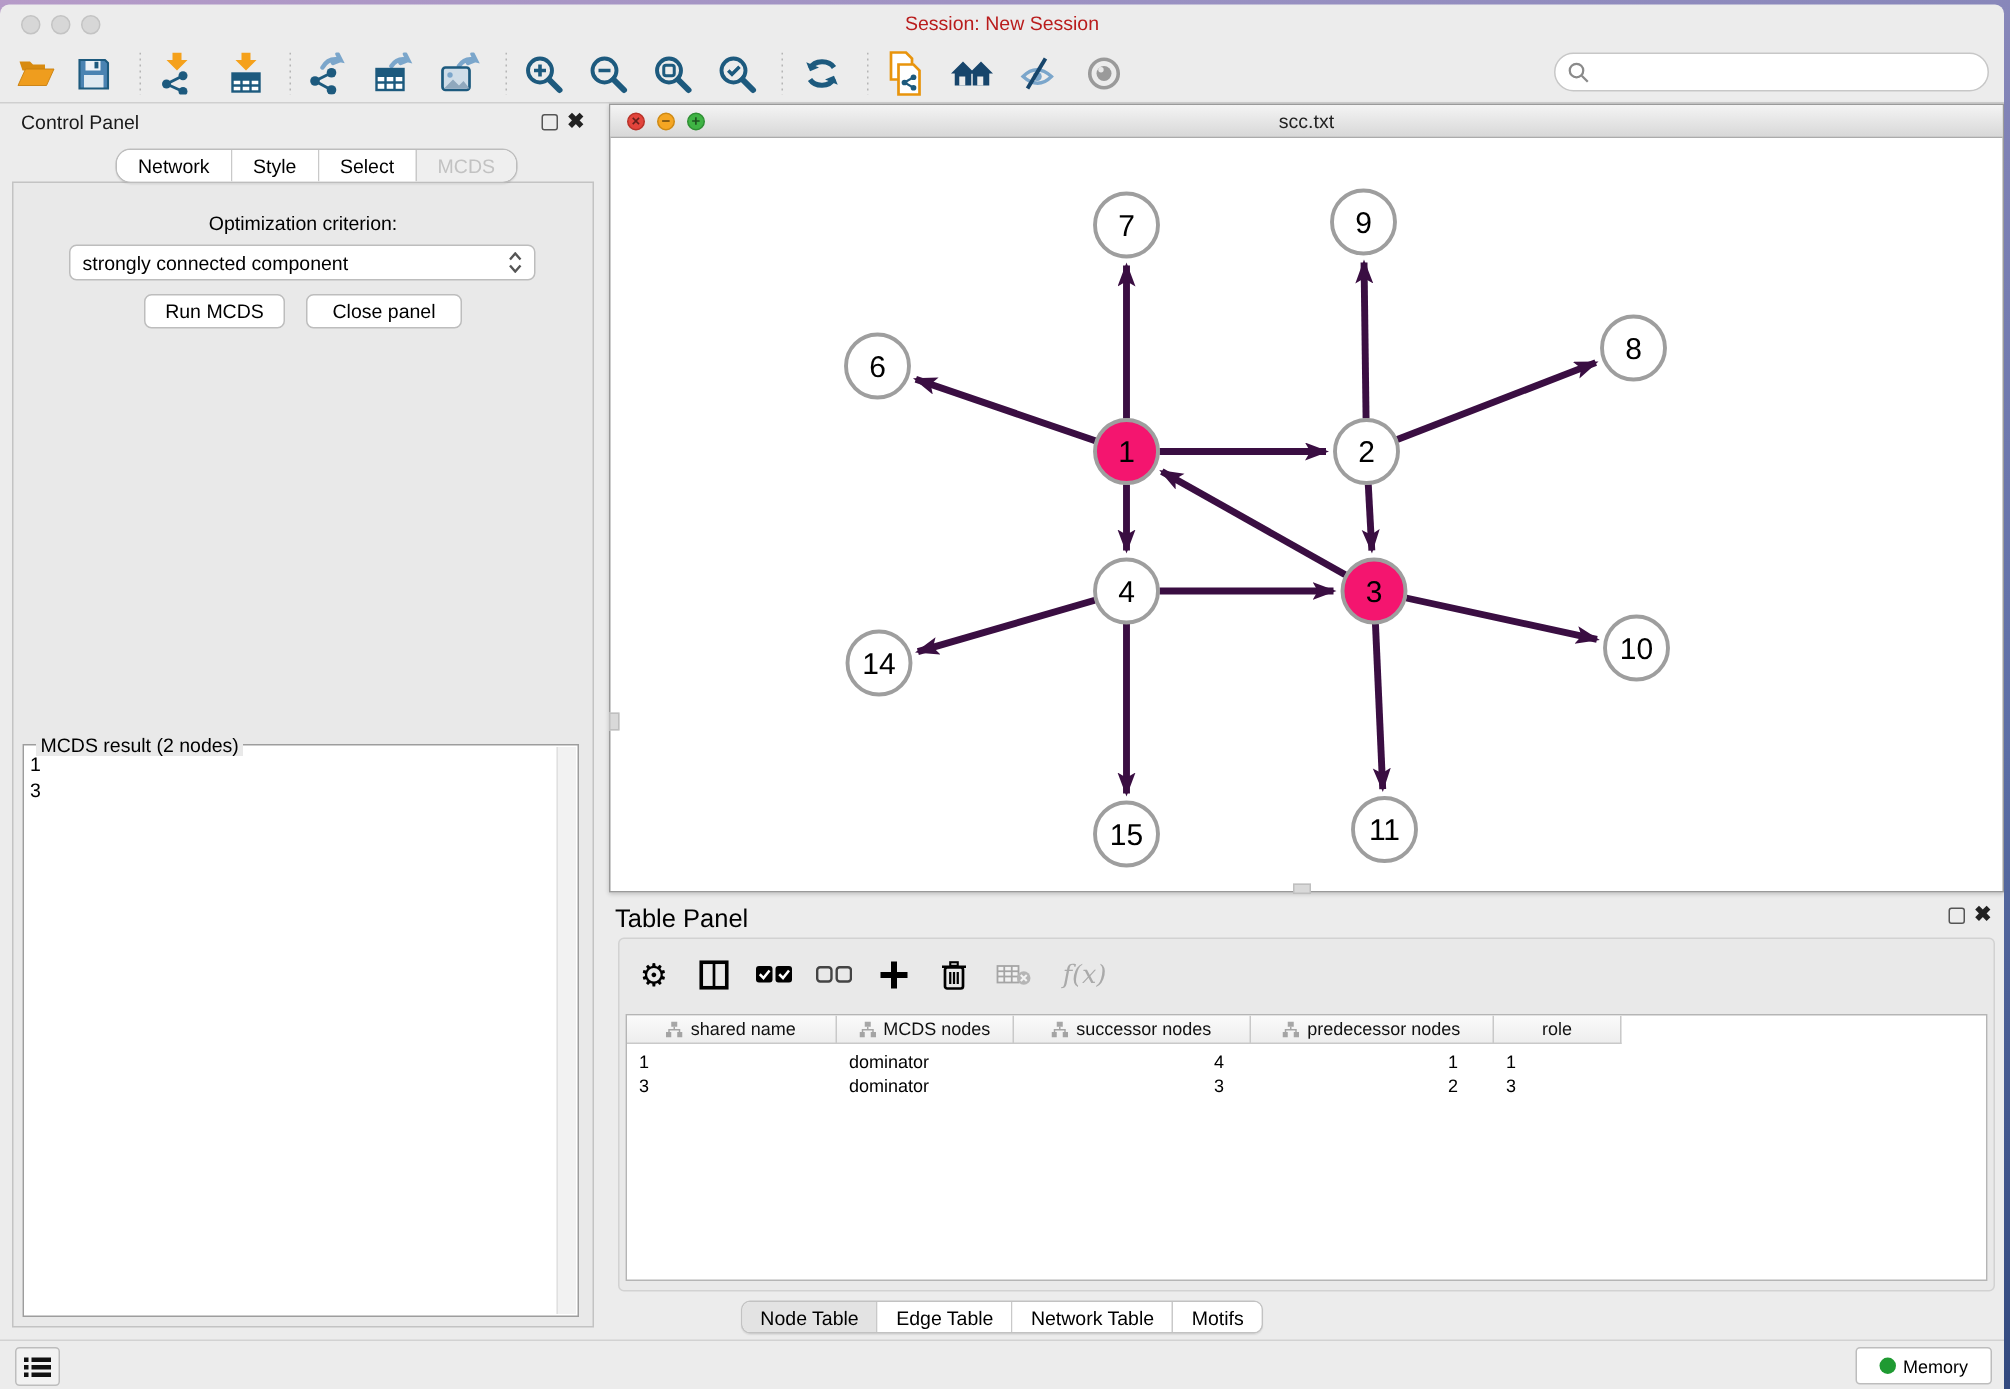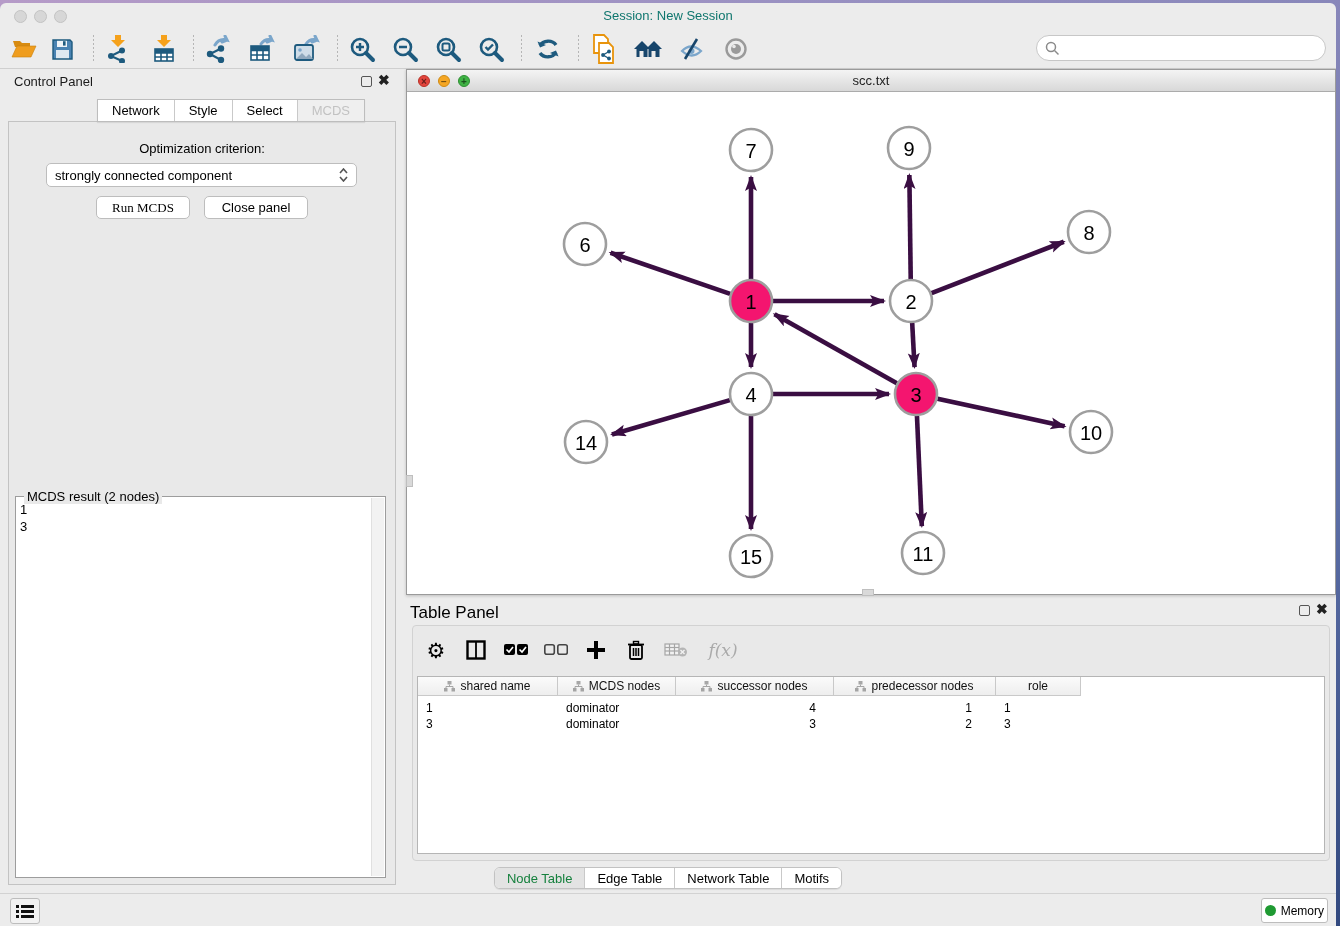--- a/index.html
+++ b/index.html
@@ -10,50 +10,50 @@
     position:relative; font-size:13px; color:#000;
   }
   #app {
     position:absolute; left:0; top:3px; right:4px; bottom:0;
     background:#ececec; border-radius:6px 6px 0 0; overflow:hidden;
   }
   
   #titlebar { position:absolute; left:0; top:0; right:0; height:26px; }
   .tl-dot { position:absolute; top:7px; width:13px; height:13px; border-radius:50%;
             background:#d7d7d7; border:1px solid #c3c3c3; }
-  #title-text { position:absolute; left:0; right:0; top:5px; text-align:center; color:#0f766e; font-size:13px; }
+  #title-text { position:absolute; left:0; right:0; top:5px; text-align:center; color:#b91c1c; font-size:13px; }
   
   #toolbar { position:absolute; left:0; top:26px; right:0; height:40px; border-bottom:1px solid #cfcfcf; }
   .tbtn { position:absolute; top:3px; width:36px; height:34px; display:flex; align-items:center; justify-content:center; }
   .tdiv { position:absolute; top:6px; width:1px; height:28px;
           background-image:linear-gradient(#b5b5b5 40%, transparent 40%); background-size:1px 4px; }
   #search-box { position:absolute; right:10px; top:6px; width:290px; height:26px; background:#fff;
                 border:1px solid #c7c7c7; border-radius:13px; display:flex; align-items:center; padding-left:8px; }
   #search-box input { border:none; outline:none; flex:1; font-size:13px; background:transparent; margin-left:5px; }
   
   #cp-header { position:absolute; left:14px; top:71px; font-size:13px; color:#1a1a1a; }
   .float-icon { width:11px; height:11px; border:1.5px solid #555; border-radius:2px; display:inline-block; }
   .close-icon { font-size:14px; color:#222; font-weight:bold; line-height:11px; }
   #cp-float { position:absolute; left:361px; top:73px; }
   #cp-close { position:absolute; left:378px; top:72px; }
   #cp-tabs { position:absolute; left:77px; top:96px; display:flex; height:23px;
-             border:1px solid #bdbdbd; border-radius:0; overflow:hidden; background:#fff;
-             box-shadow:0 1px 1px rgba(0,0,0,0.08); z-index:3;margin-left:20px; }
+             border:1px solid #bdbdbd; border-radius:10px; overflow:hidden; background:#fff;
+             box-shadow:0 1px 1px rgba(0,0,0,0.08); z-index:3; }
   .cp-tab { padding:3px 14px 0 14px; font-size:13px; border-right:1px solid #c9c9c9; background:#fff; text-align:center; }
   .cp-tab:last-child { border-right:none; }
   .cp-tab.active { background:#efefef; color:#c2c2c2; }
   #cp-box { position:absolute; left:8px; top:118px; width:388px; height:764px;
             background:#e9e9e9; border:1px solid #c3c3c3; border-radius:0; }
   #opt-label { position:absolute; left:0; right:0; top:19px; text-align:center; font-size:13px; }
   #opt-select { position:absolute; left:37px; top:41px; width:311px; height:24px; background:#fff;
                 border:1px solid #bdbdbd; border-radius:5px; display:flex; align-items:center; padding:0 8px; font-size:13px; }
   #opt-select .spacer { flex:1; }
   .btn { position:absolute; top:74px; height:23px; background:#fff; border:1px solid #bdbdbd; border-radius:5px;
          font-size:13px; text-align:center; line-height:21px; }
-  #run-btn { left:87px; width:94px;font-family:Liberation Serif, serif; }
+  #run-btn { left:87px; width:94px; }
   #close-panel-btn { left:195px; width:104px; }
   #mcds-fieldset { position:absolute; left:6px; top:374px; width:371px; height:382px;
                    border:1px solid #9d9d9d; background:#fff; }
   #mcds-legend { position:absolute; left:8px; top:-8px; background:#e9e9e9; padding:0 3px; font-size:13px; }
   #mcds-list { position:absolute; left:4px; top:4px; right:16px; bottom:2px; font-size:13px; line-height:17px; }
   #mcds-scroll { position:absolute; right:1px; top:1px; width:13px; bottom:1px; background:#f2f2f2; border-left:1px solid #e0e0e0; }
   
   #net-window { position:absolute; left:406px; top:66px; width:930px; height:526px;
                 border:1px solid #9a9a9a; background:#fff; box-shadow:0 1px 3px rgba(0,0,0,0.2); }
   #net-titlebar { position:absolute; left:0; top:0; right:0; height:22px;
@@ -80,27 +80,27 @@
   .tree-icon { opacity:.55; }
   .trow { position:absolute; left:0; display:flex; height:16px; font-size:12px; }
   .td { padding:1px 4px 0 8px; }
   .td.num { text-align:right; padding-right:18px; }
   
   #table-tabs { position:absolute; left:0; right:0; top:864px; display:flex; justify-content:center; z-index:2; }
   #table-tabs-inner { display:flex; height:22px; border:1px solid #c2c2c2; border-radius:6px; overflow:hidden;
                       background:#fff; box-shadow:0 1px 1px rgba(0,0,0,0.08); }
   .t-tab { padding:3px 12px 0 12px; font-size:13px; border-right:1px solid #c9c9c9; background:#fff; }
   .t-tab:last-child { border-right:none; }
-  .t-tab.active { background:#e3e3e3; color:#15803d; }
+  .t-tab.active { background:#e3e3e3; color:#000000; }
   
   #statusbar { position:absolute; left:0; right:0; bottom:0; height:33px; border-top:1px solid #d2d2d2; }
   #list-btn { position:absolute; left:10px; top:4px; width:30px; height:26px; background:#f2f2f2;
               border:1px solid #bdbdbd; border-radius:3px; display:flex; align-items:center; justify-content:center; }
   #memory-btn { position:absolute; right:8px; top:4px; height:25px; background:#fff; border:1px solid #bdbdbd;
-                border-radius:3px; display:flex; align-items:center; padding:0 3px; gap:5px; font-size:12px; }
+                border-radius:3px; display:flex; align-items:center; padding:0 15px; gap:5px; font-size:12px; }
   #memory-dot { width:11px; height:11px; border-radius:50%; background:#1f9a32; }
   .gear { font-size:21px; line-height:21px; color:#000; }
 </style>
 </head>
 <body>
 
 <div id="app">
 
   <div id="titlebar">
     <span class="tl-dot" style="left:14px"></span>

